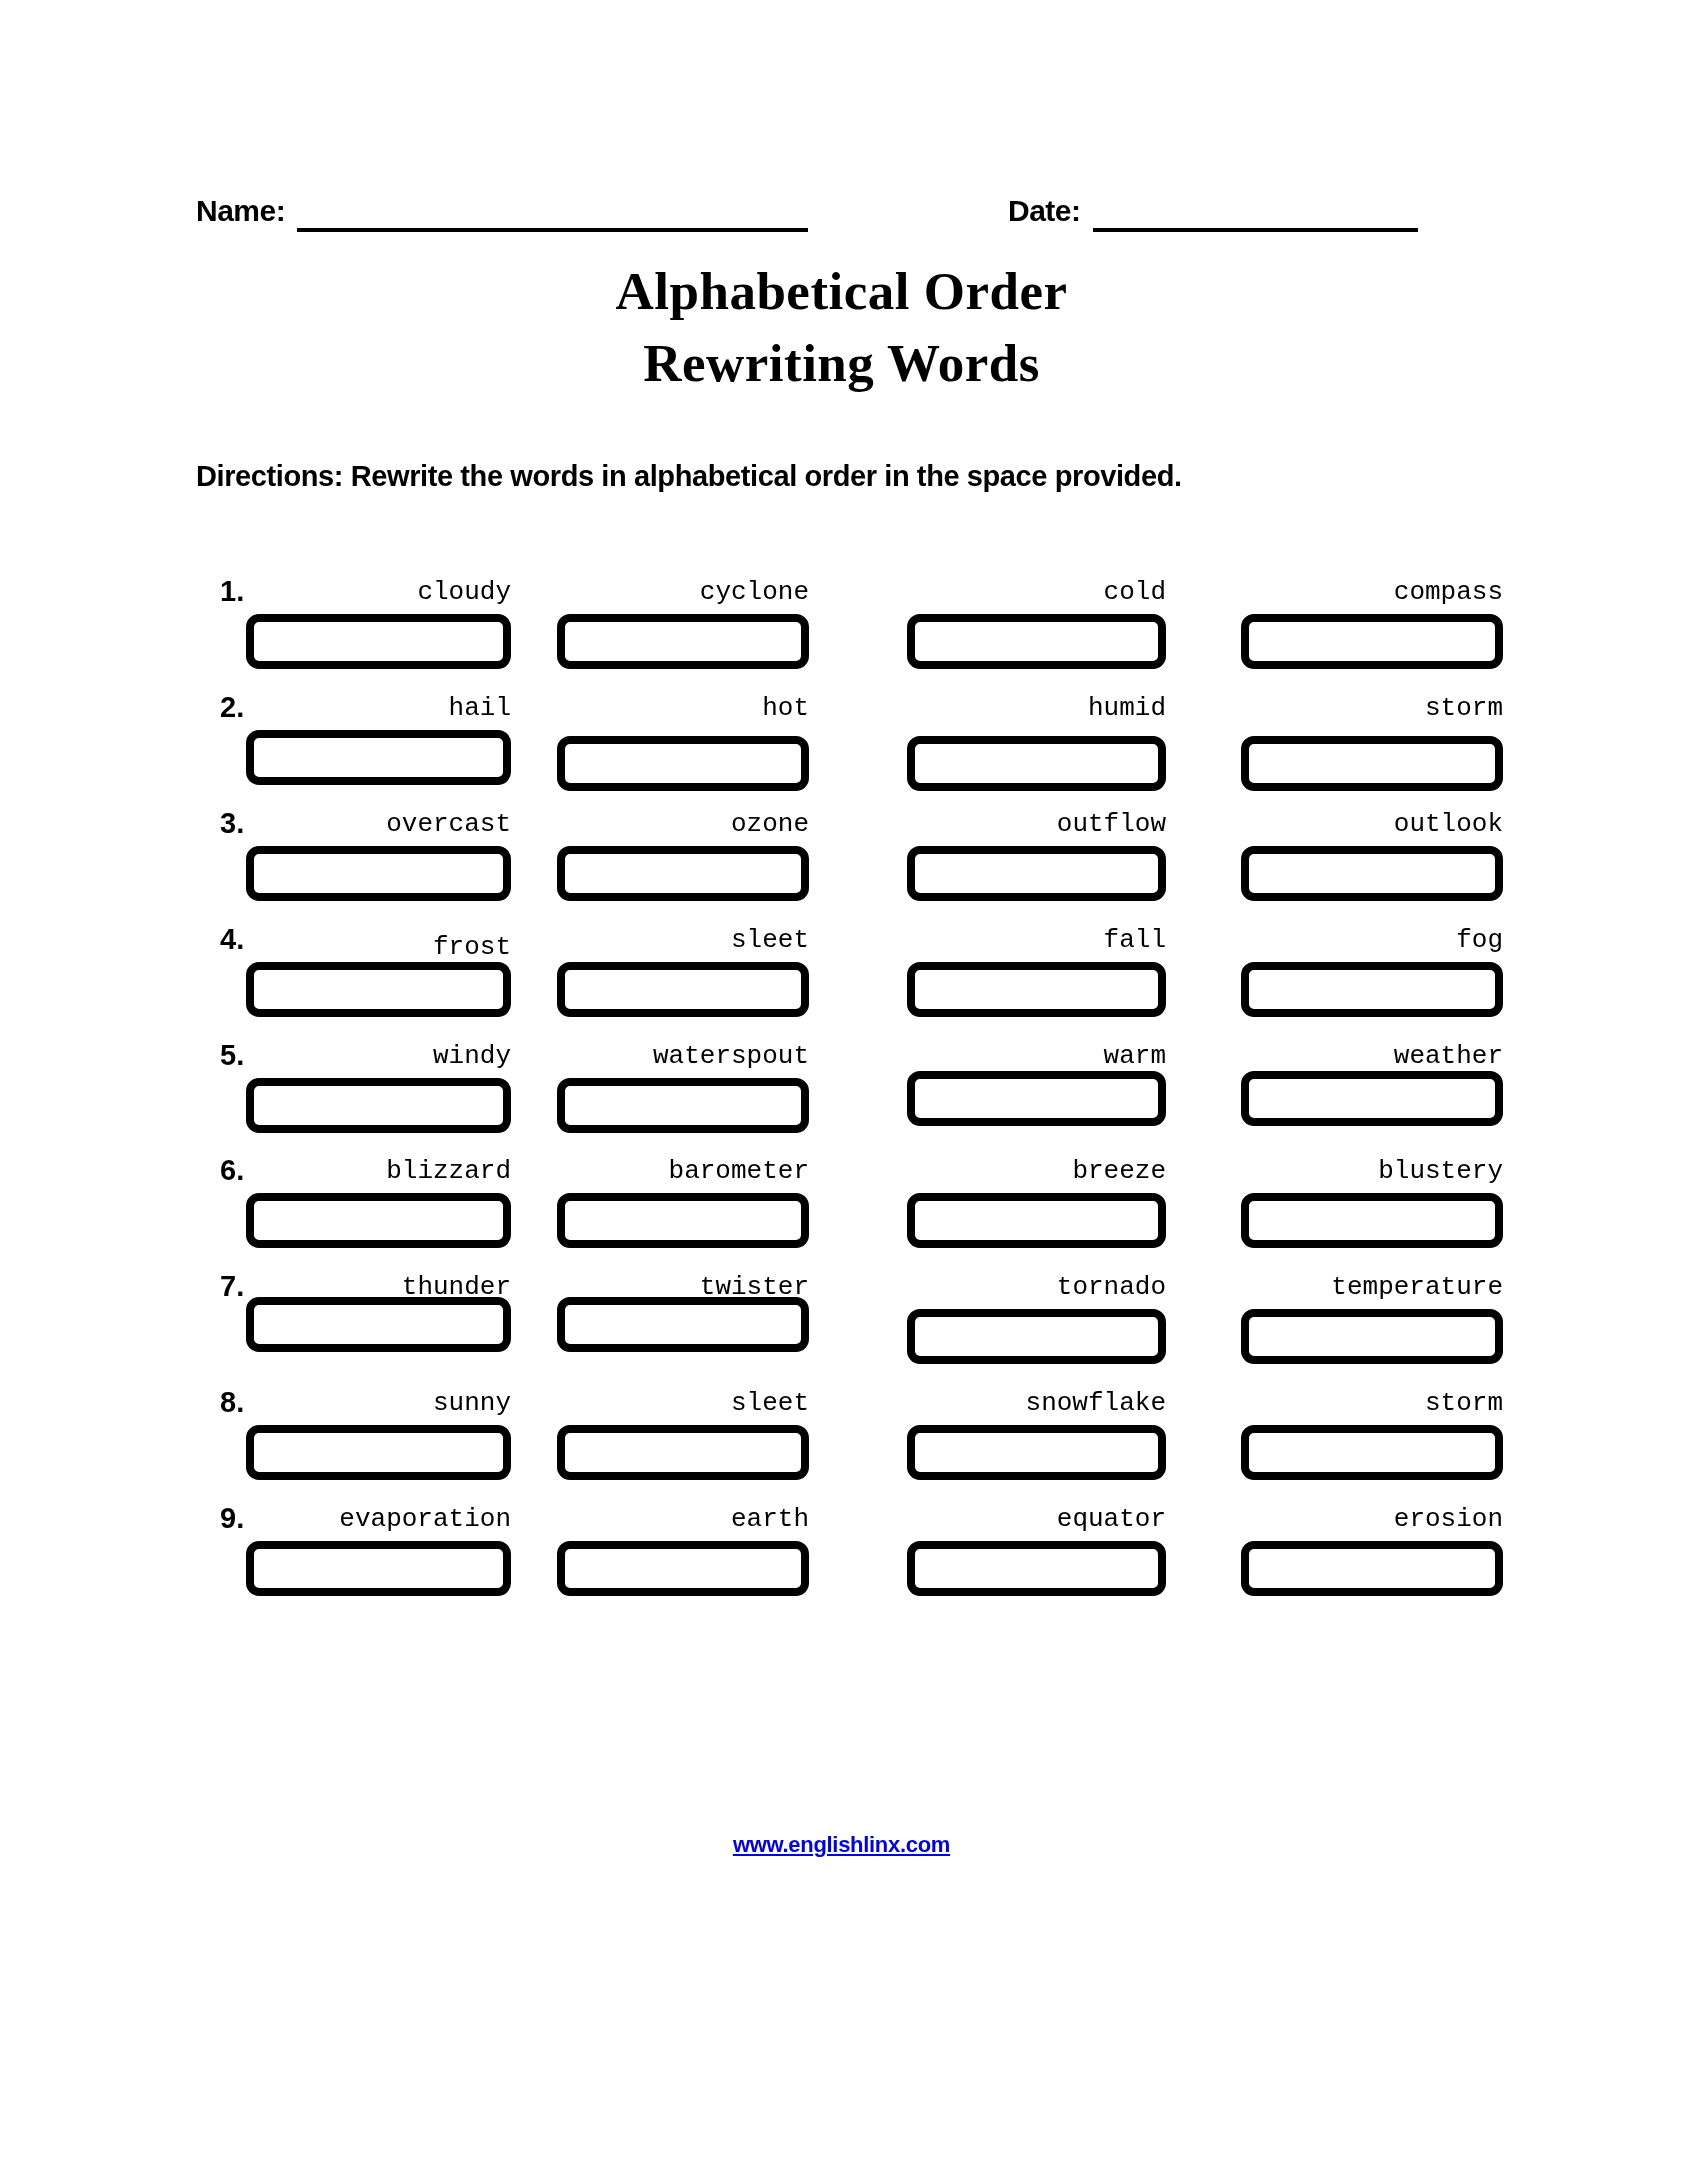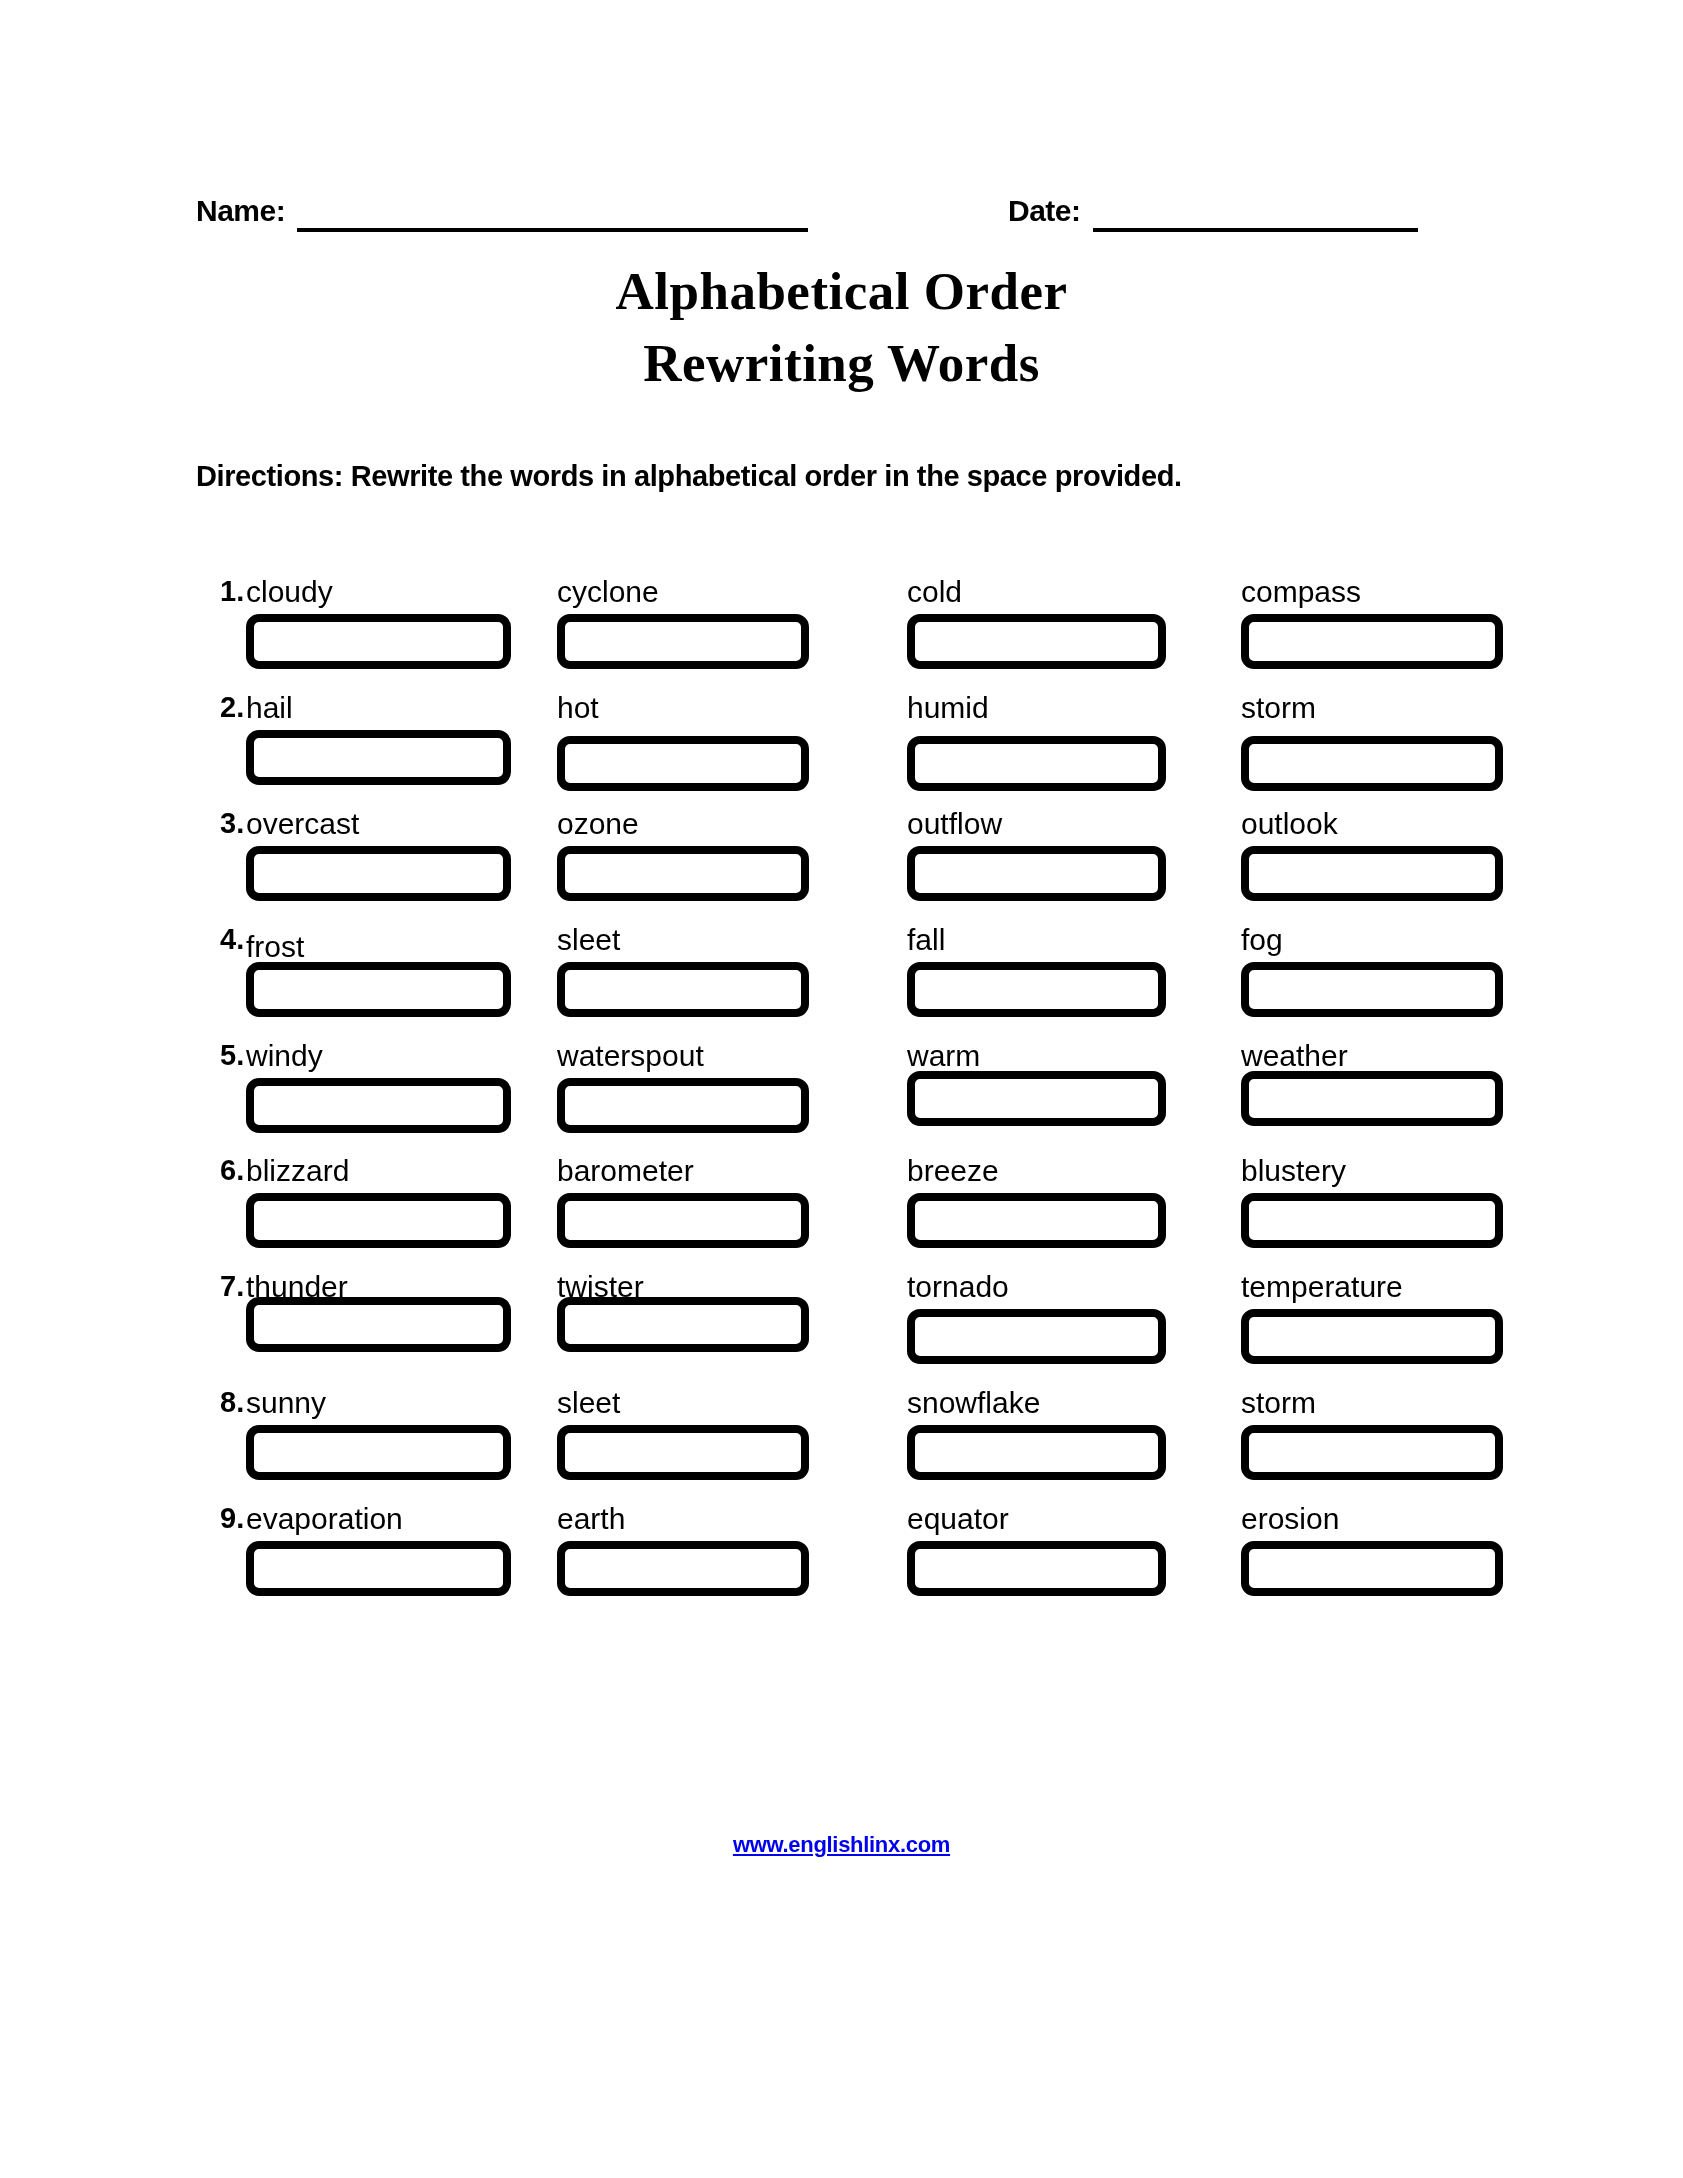--- a/index.html
+++ b/index.html
@@ -95,23 +95,23 @@
     font-family: "Liberation Sans", sans-serif;
     font-weight: bold;
     font-size: 29px;
     line-height: 34px;
   }
   .cell-word {
     position: absolute;
     left: 0;
     top: 0;
     width: 100%;
-    text-align: left;
-    font-family: Liberation Sans, sans-serif;
-    font-size: 30px;
+    text-align: right;
+    font-family: Liberation Mono, monospace;
+    font-size: 26px;
     line-height: 36px;
     white-space: nowrap;
   }
   .answer-box {
     position: absolute;
     left: 0;
     height: 55px;
     border: 8px solid #000000;
     border-radius: 13px;
     background: #ffffff;

